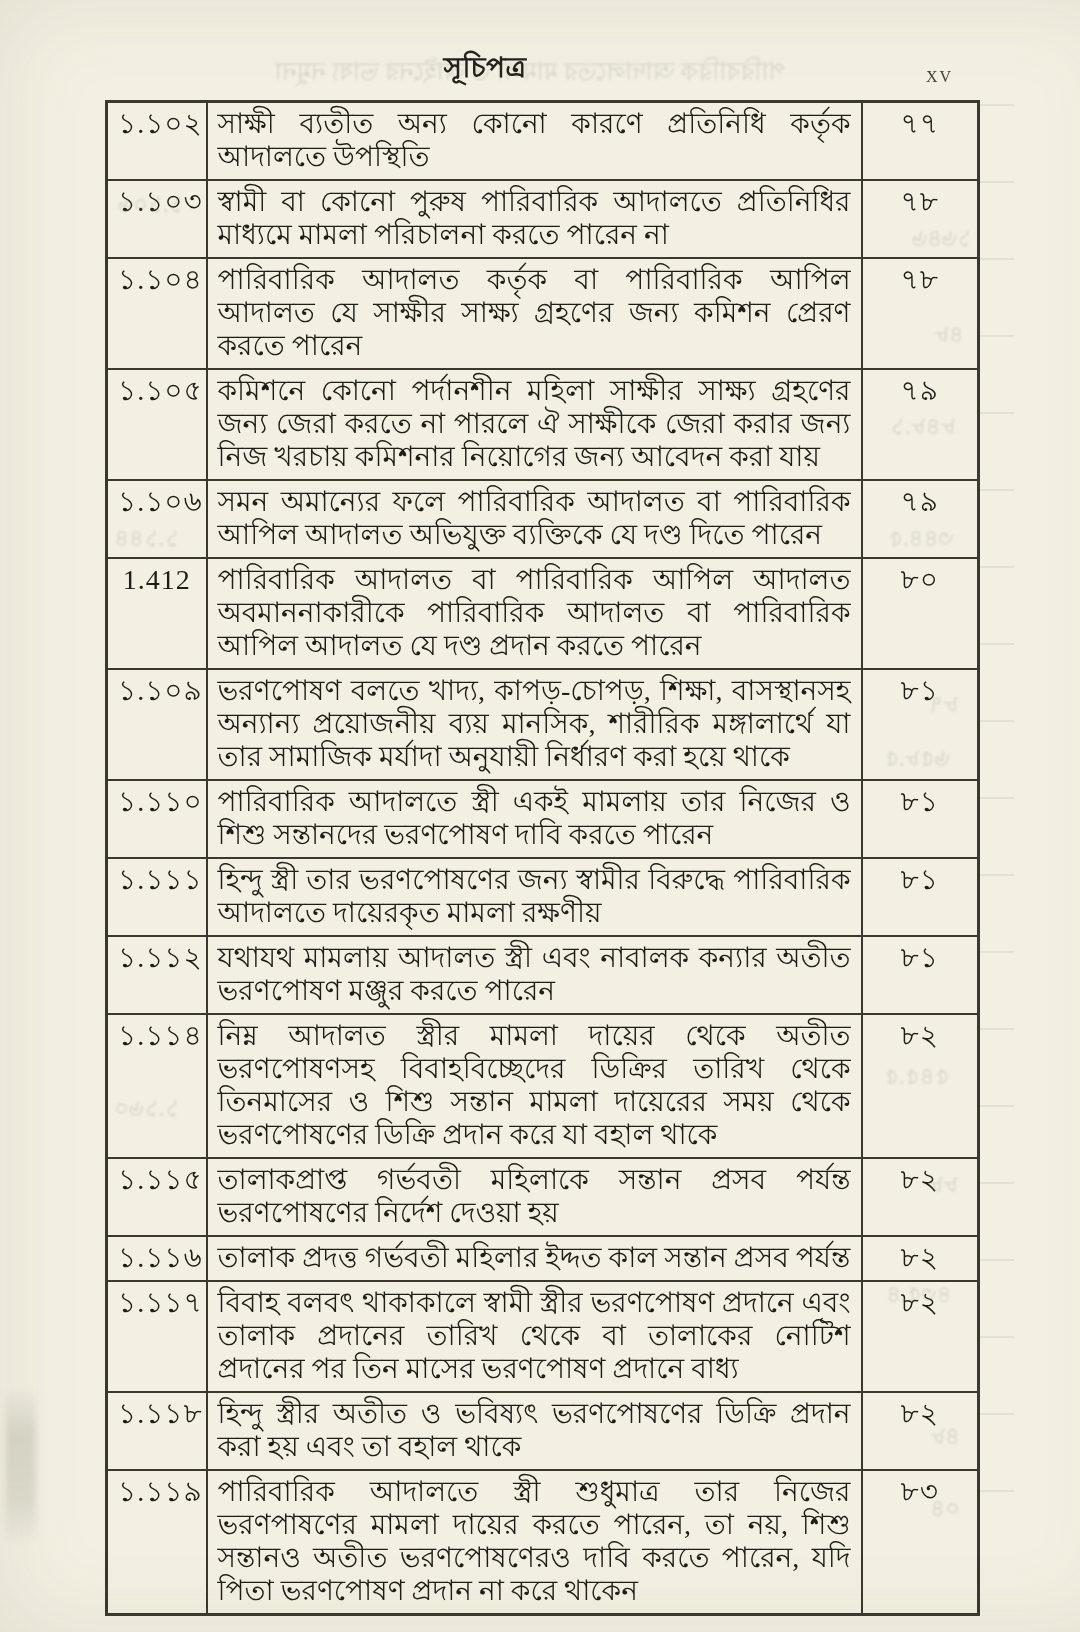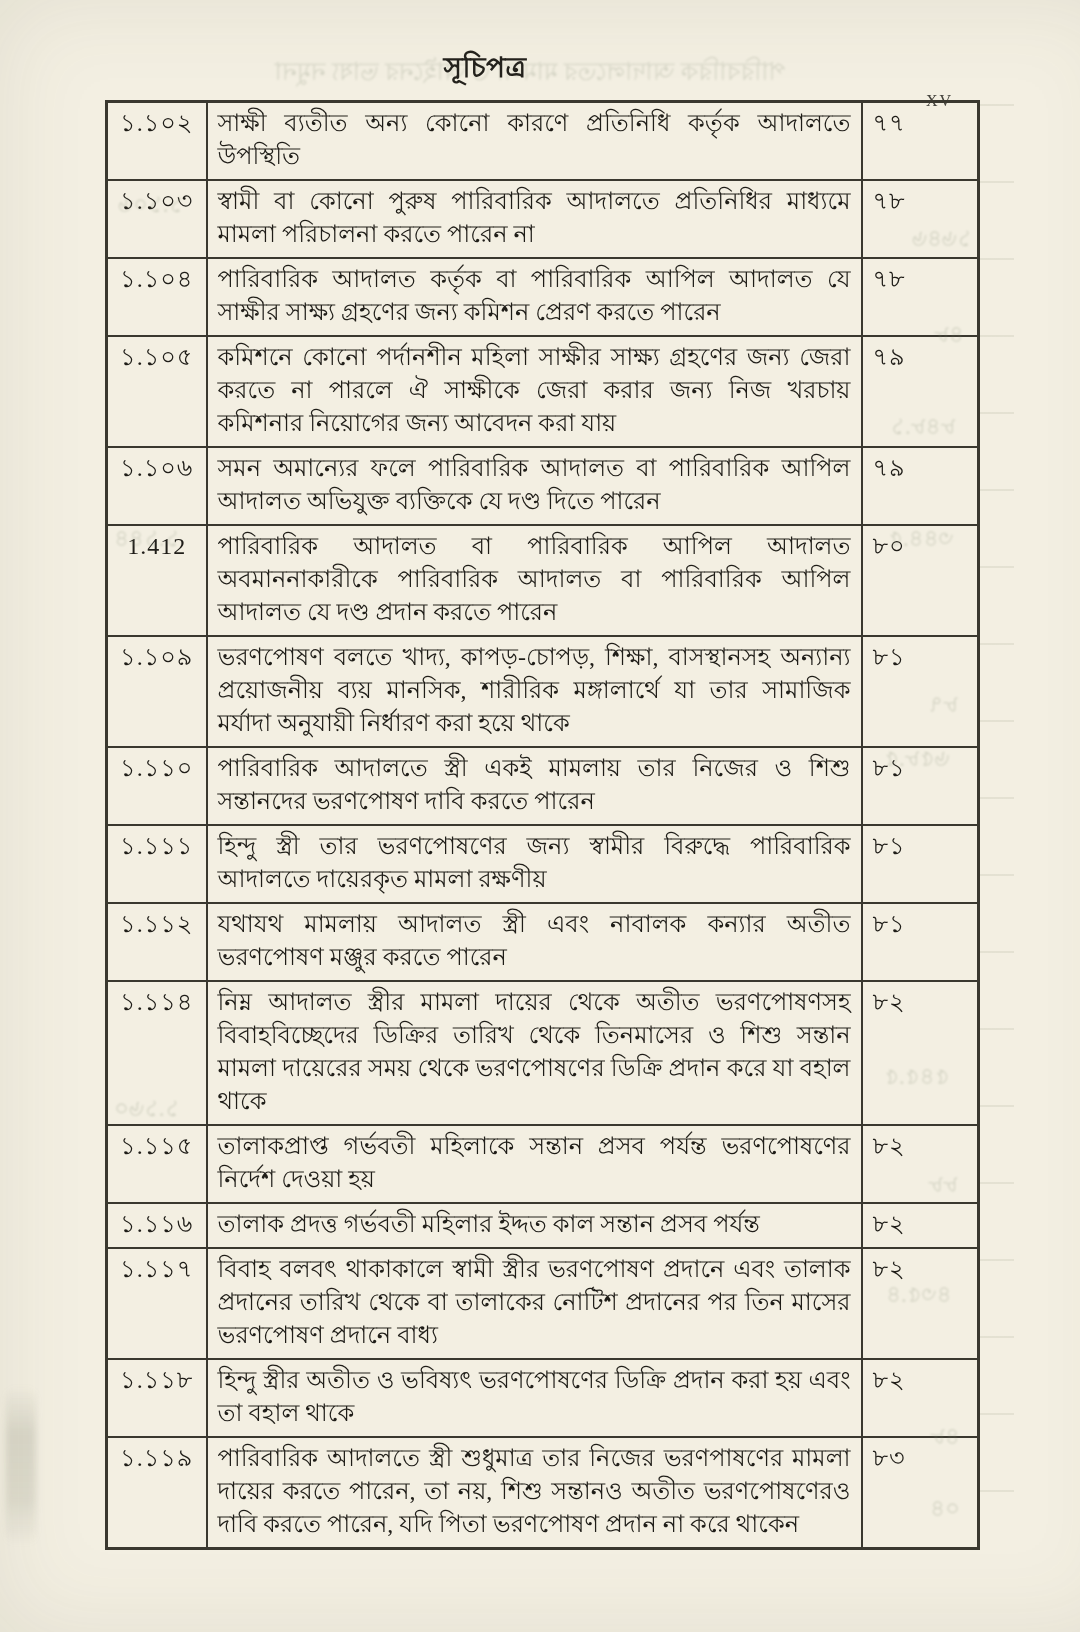--- a/index.html
+++ b/index.html
@@ -19,37 +19,36 @@
   }
   .page-title{
     position:absolute;top:46px;left:0;width:970px;
     text-align:center;font-size:28px;font-weight:bold;
     letter-spacing:.5px;
   }
   .roman-folio{
     position:absolute;top:62px;left:926px;
     font-size:23px;letter-spacing:2px;color:#44423c;
     font-variant:small-caps;
-    margin-top:24px;
   }
   table.toc{
     position:absolute;left:105px;top:100px;
     width:872px;border-collapse:collapse;table-layout:fixed;
     border:3px solid #3a382f;
   }
   table.toc td{
     border:2px solid #3a382f;
     vertical-align:top;
     padding:4px 10px 6px 10px;
-    font-size:24px;line-height:33px;
+    font-size:28px;line-height:33px;
     color:#1f1d18;
   }
   td.c-no{text-align:center;padding-top:6px;font-size:23px;letter-spacing:1px;}
   td.c-title{text-align:justify;}
-  td.c-page{text-align:left;padding-top:6px;font-size:23px;letter-spacing:1px;}
+  td.c-page{text-align:center;padding-top:6px;font-size:23px;letter-spacing:1px;}
 
   
   .ghost{
     position:absolute;
     transform:scaleX(-1);
     color:#87907a;
     opacity:.30;
     filter:blur(1px);
     font-size:23px;
     white-space:nowrap;

